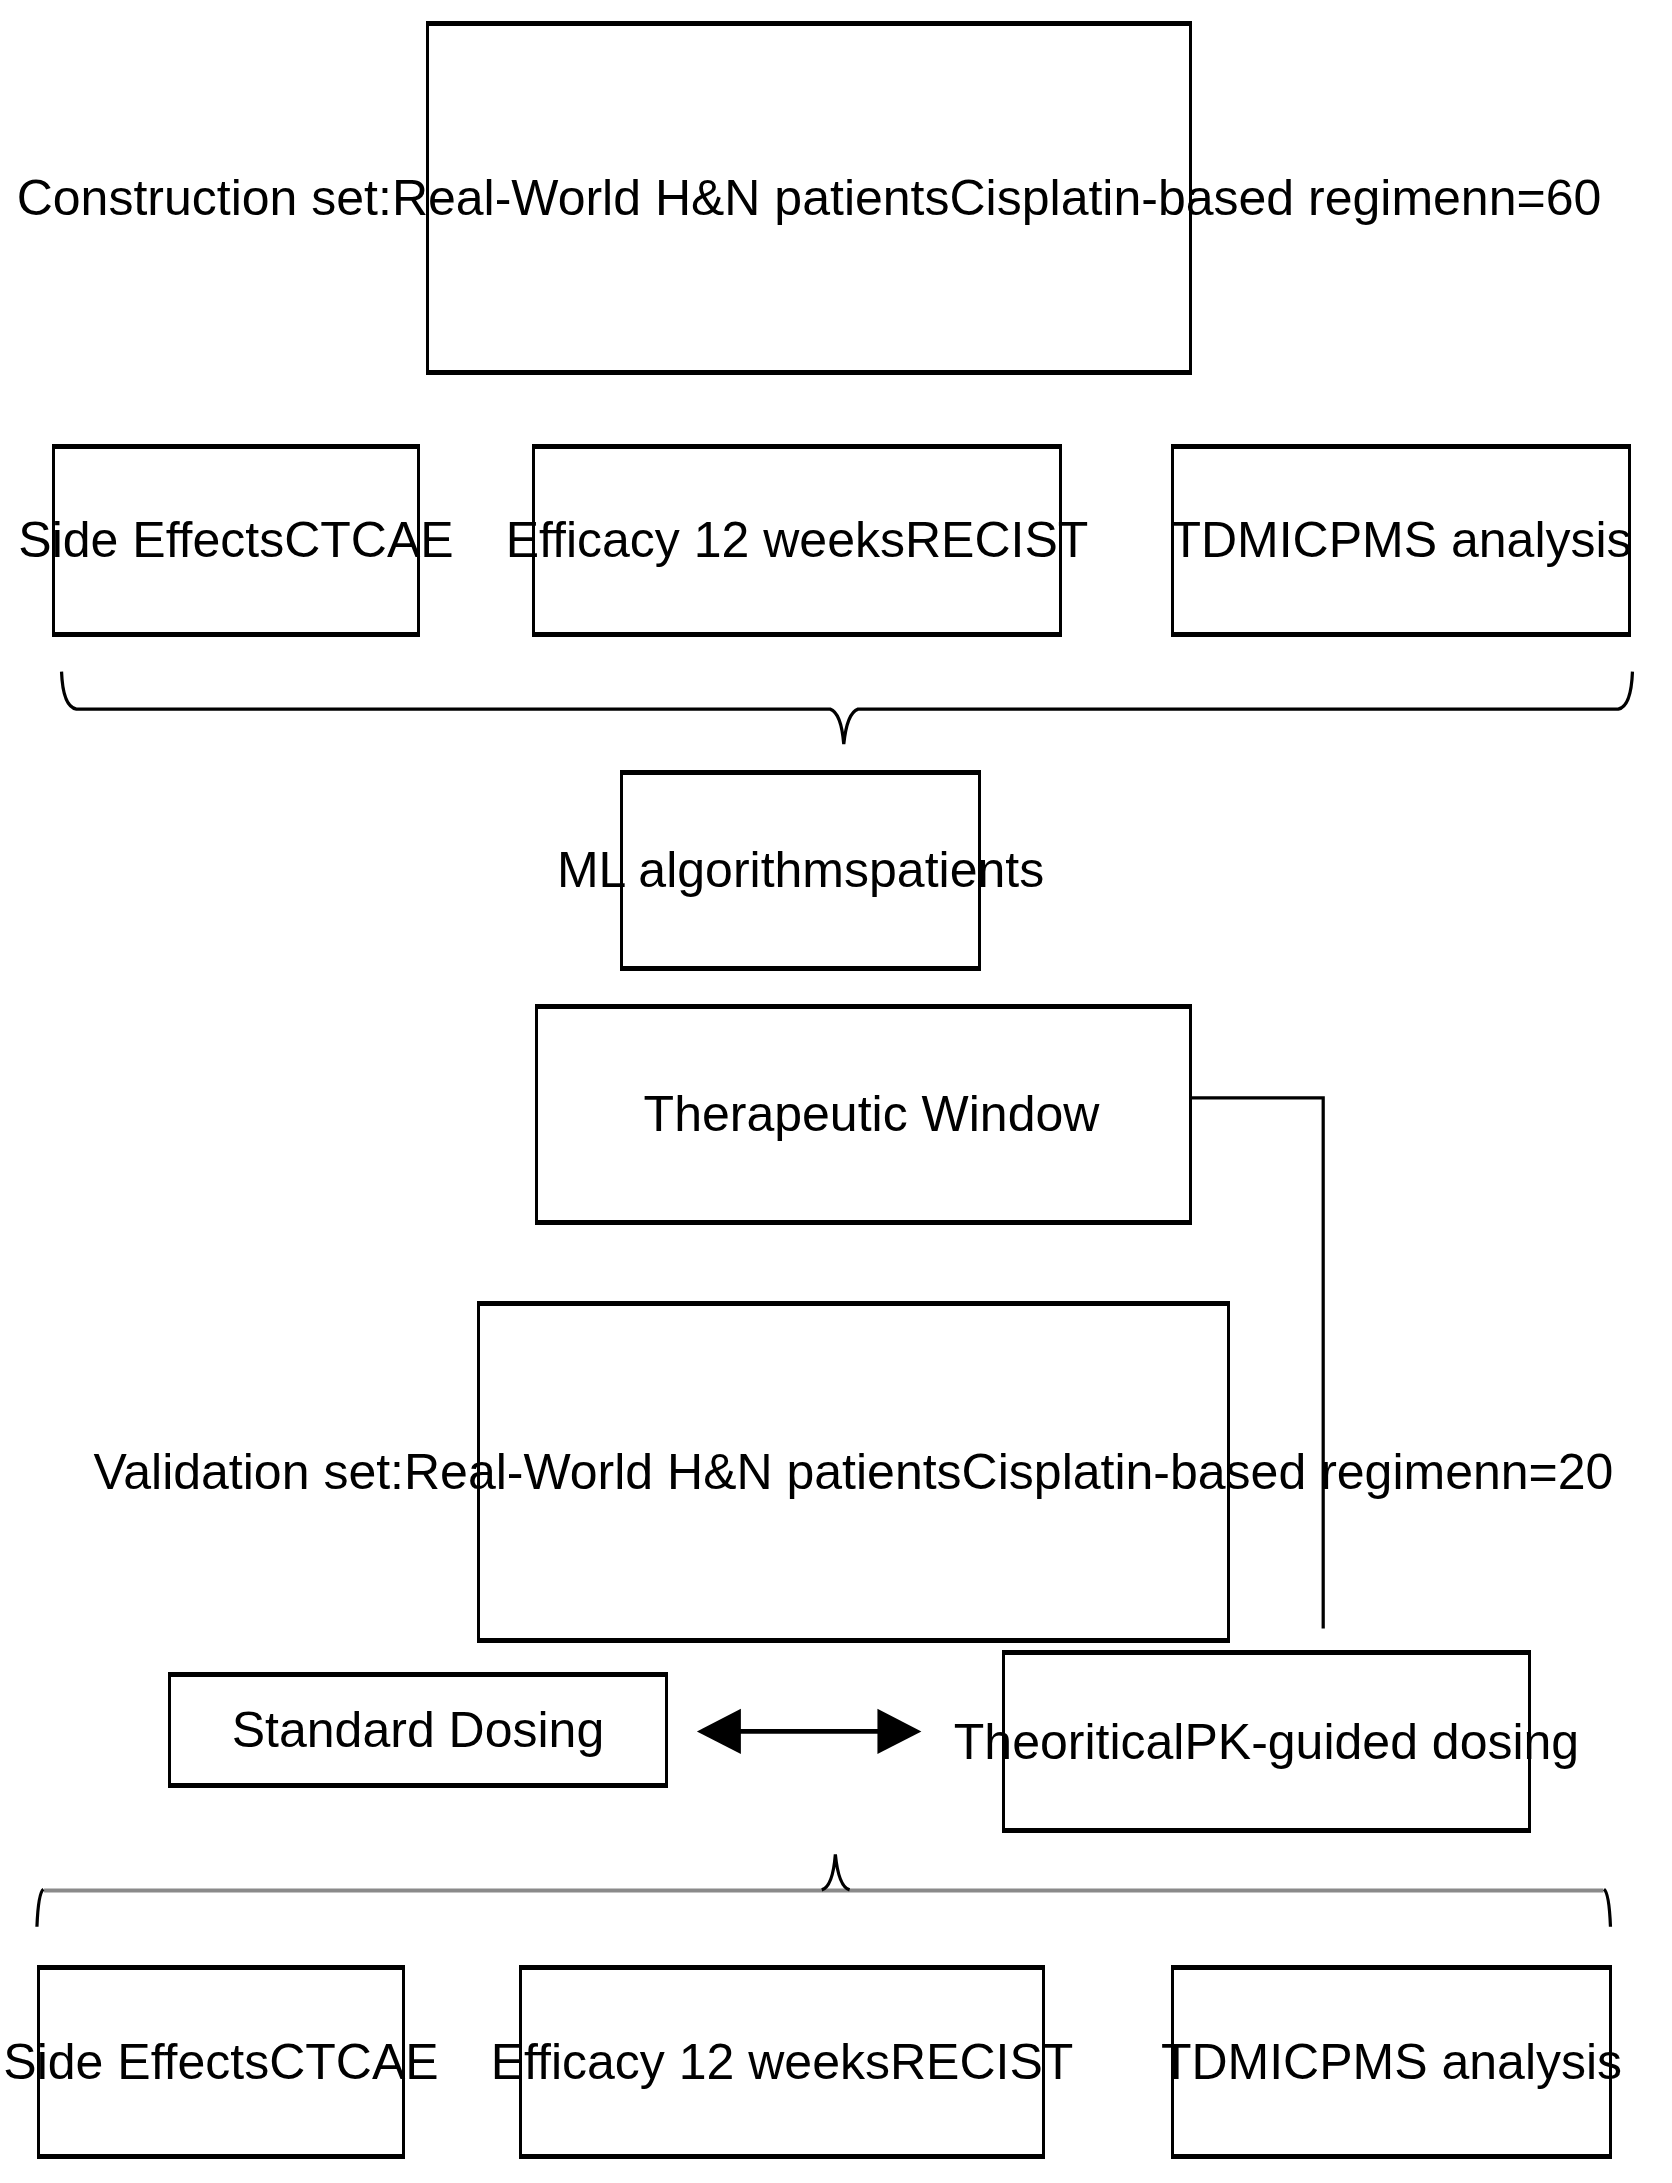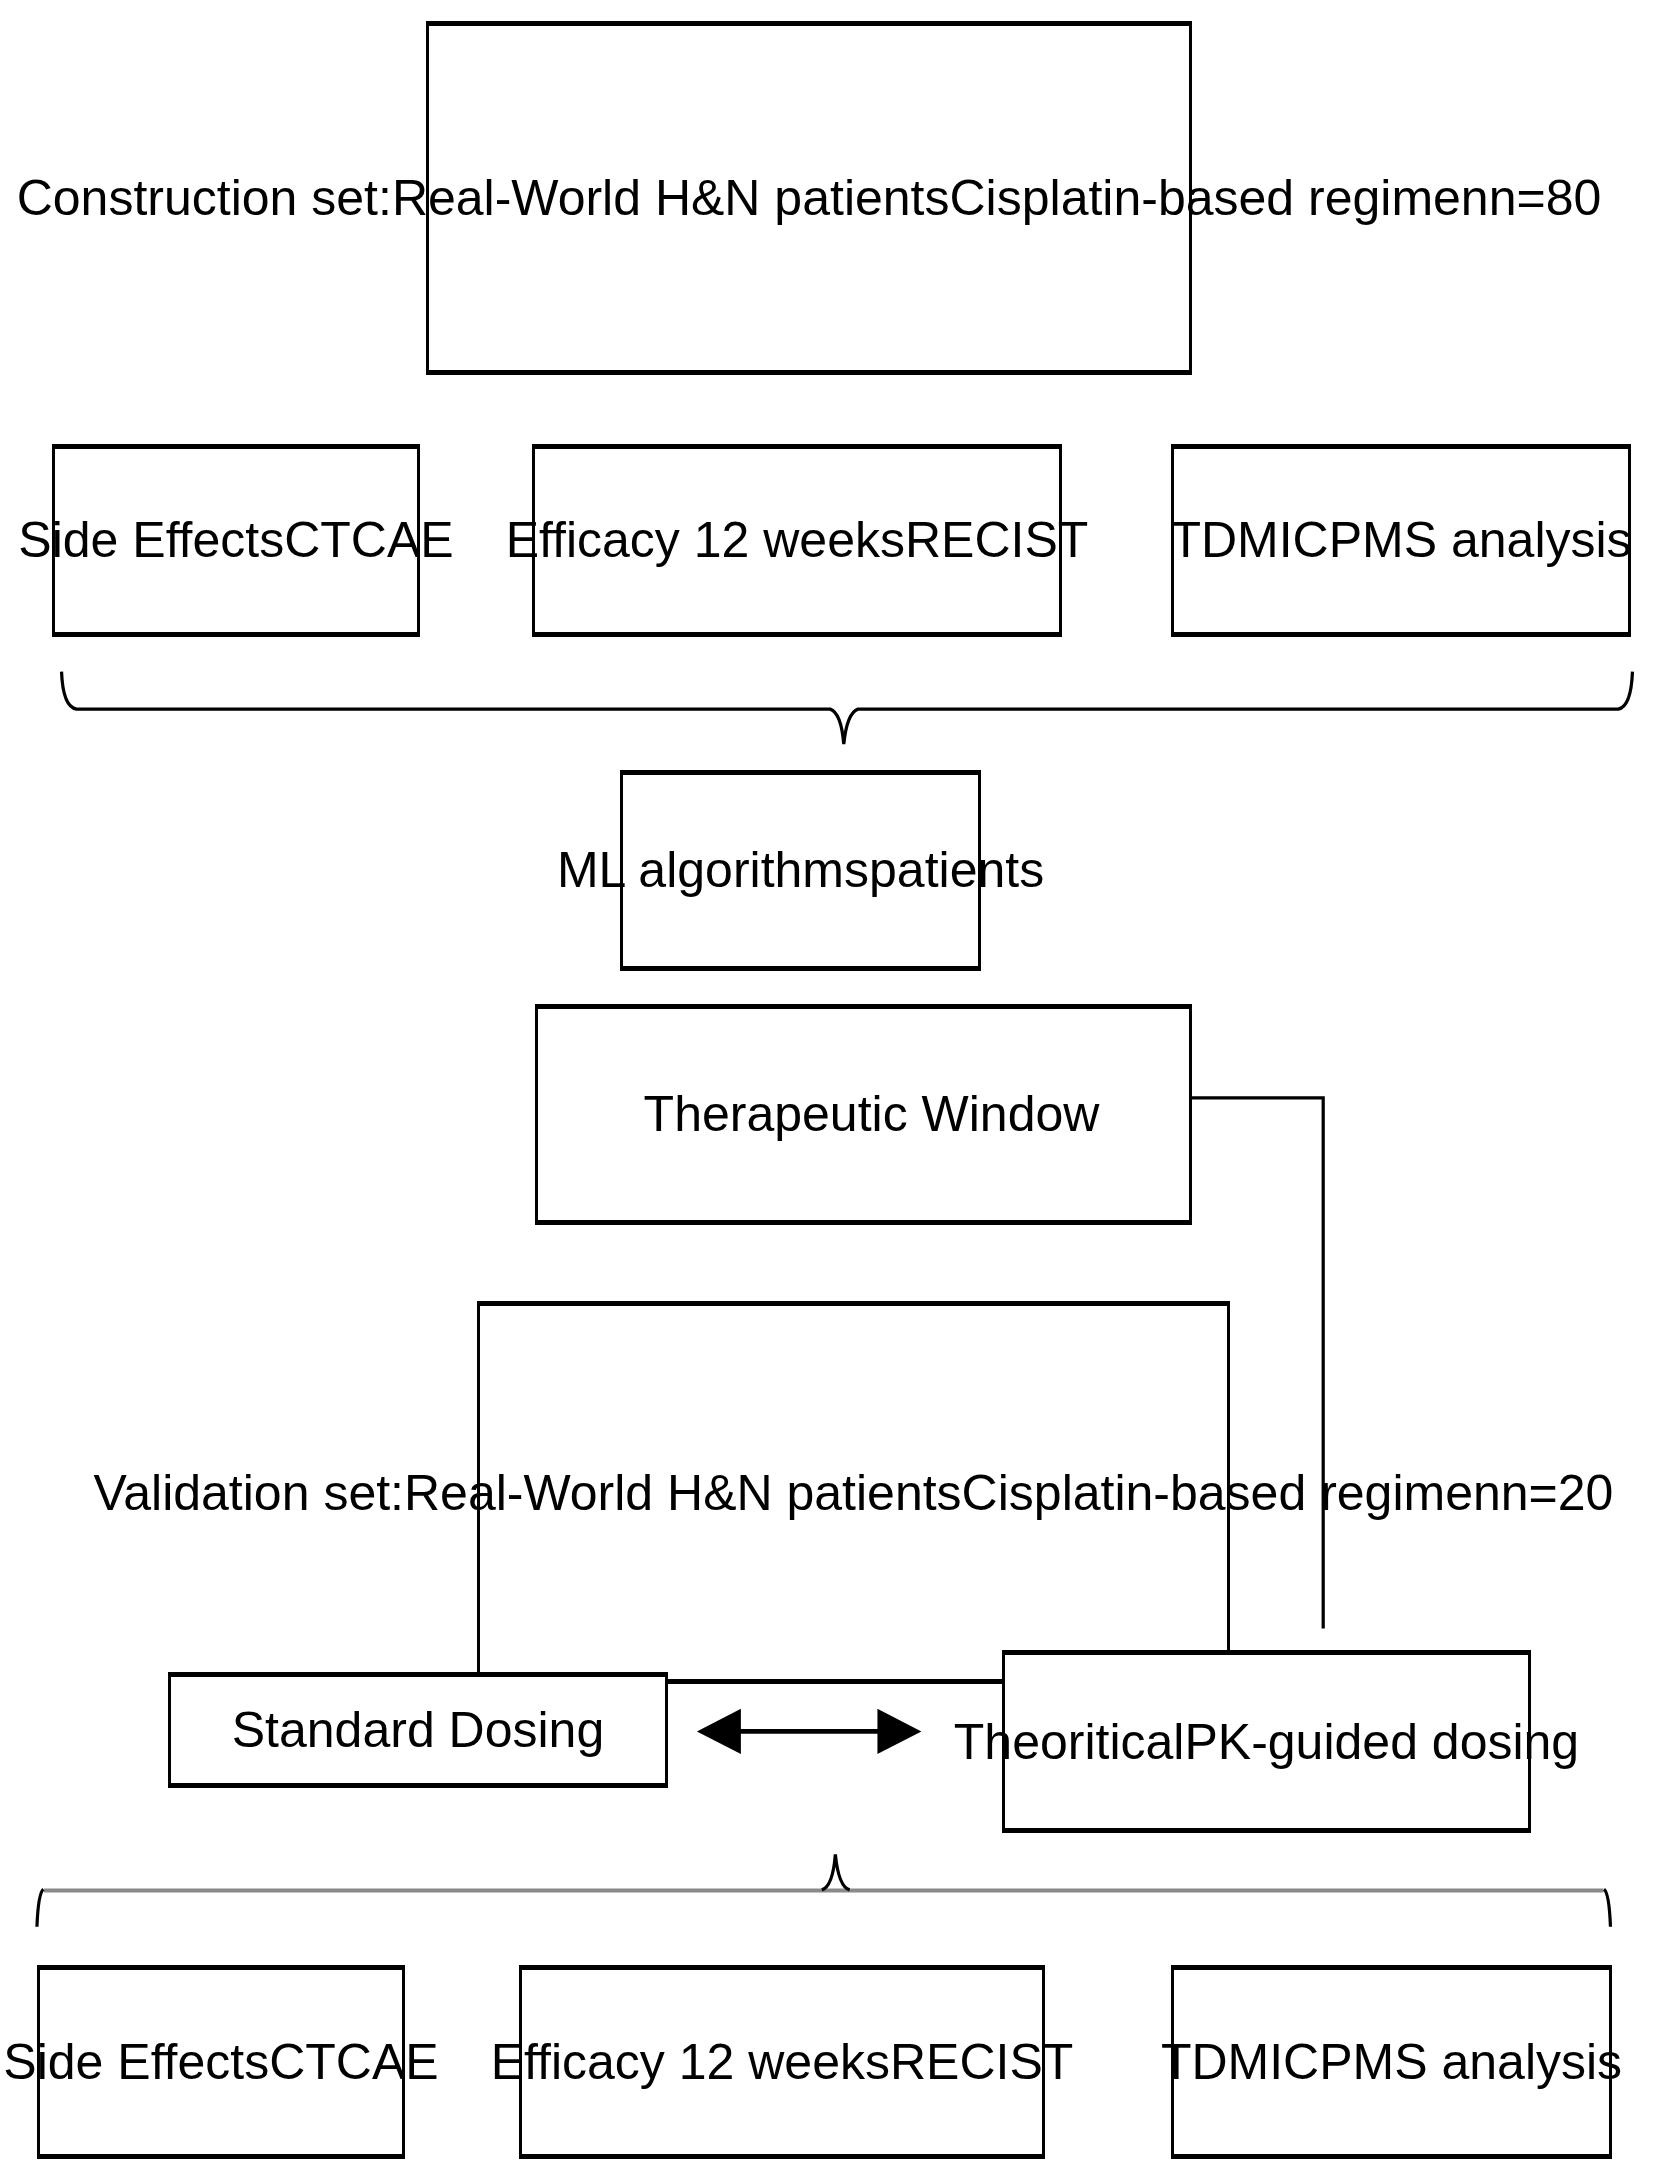--- a/index.html
+++ b/index.html
@@ -44,21 +44,21 @@
     white-space:nowrap;
   }
   .lines-4 .tline{line-height:84px;}
 
   .b-construction{left:426px;top:21.4px;width:766px;height:354px;}
   .b-sec{left:52px;top:444px;width:368px;height:193px;}
   .b-effc{left:532px;top:444px;width:530px;height:193px;}
   .b-tdmc{left:1171px;top:444px;width:460px;height:193px;}
   .b-ml{left:620px;top:770px;width:361px;height:201px;}
   .b-tw{left:535px;top:1004px;width:657px;height:221px;padding-left:16px;}
-  .b-val{left:477px;top:1301px;width:753px;height:383px;text-align:center;}
+  .b-val{left:477px;top:1301px;width:753px;height:342px;text-align:center;}
   .b-std{left:168px;top:1672px;width:500px;height:116px;}
   .b-pk{left:1002px;top:1650px;width:529px;height:183px;}
   .b-pk .tline{line-height:80px;}
   .b-sev{left:37px;top:1965px;width:368px;height:194px;}
   .b-effv{left:519px;top:1965px;width:526px;height:194px;}
   .b-tdmv{left:1171px;top:1965px;width:441px;height:194px;}
   .b-sev .tline,.b-effv .tline,.b-tdmv .tline{line-height:84px;}
 
   .stroke-black{stroke:var(--brace);fill:none;}
   .stroke-gray{stroke:var(--brace-gray);fill:none;}
@@ -82,21 +82,21 @@
     <path class="stroke-gray" stroke-width="6" d="M 68 2922 L 2478 2922"></path>
     <path class="stroke-black" stroke-width="5" d="M 67 2920 Q 59 2926 57 2978"></path>
     <path class="stroke-black" stroke-width="5" d="M 2479 2920 Q 2487 2926 2489 2978"></path>
     <path class="stroke-black" stroke-width="5" d="M 1270 2921 Q 1287 2916 1291 2866 Q 1296 2916 1313 2921"></path>
   </svg>
 
   <div class="box b-construction lines-4">
     <div class="tline">Construction set:</div>
     <div class="tline">Real-World H&amp;N patients</div>
     <div class="tline">Cisplatin-based regimen</div>
-    <div class="tline">n=80</div>
+    <div class="tline">n=60</div>
   </div>
 
   <div class="box b-sec">
     <div class="tline">Side Effects</div>
     <div class="tline">CTCAE</div>
   </div>
 
   <div class="box b-effc">
     <div class="tline">Efficacy 12 weeks</div>
     <div class="tline">RECIST</div>

